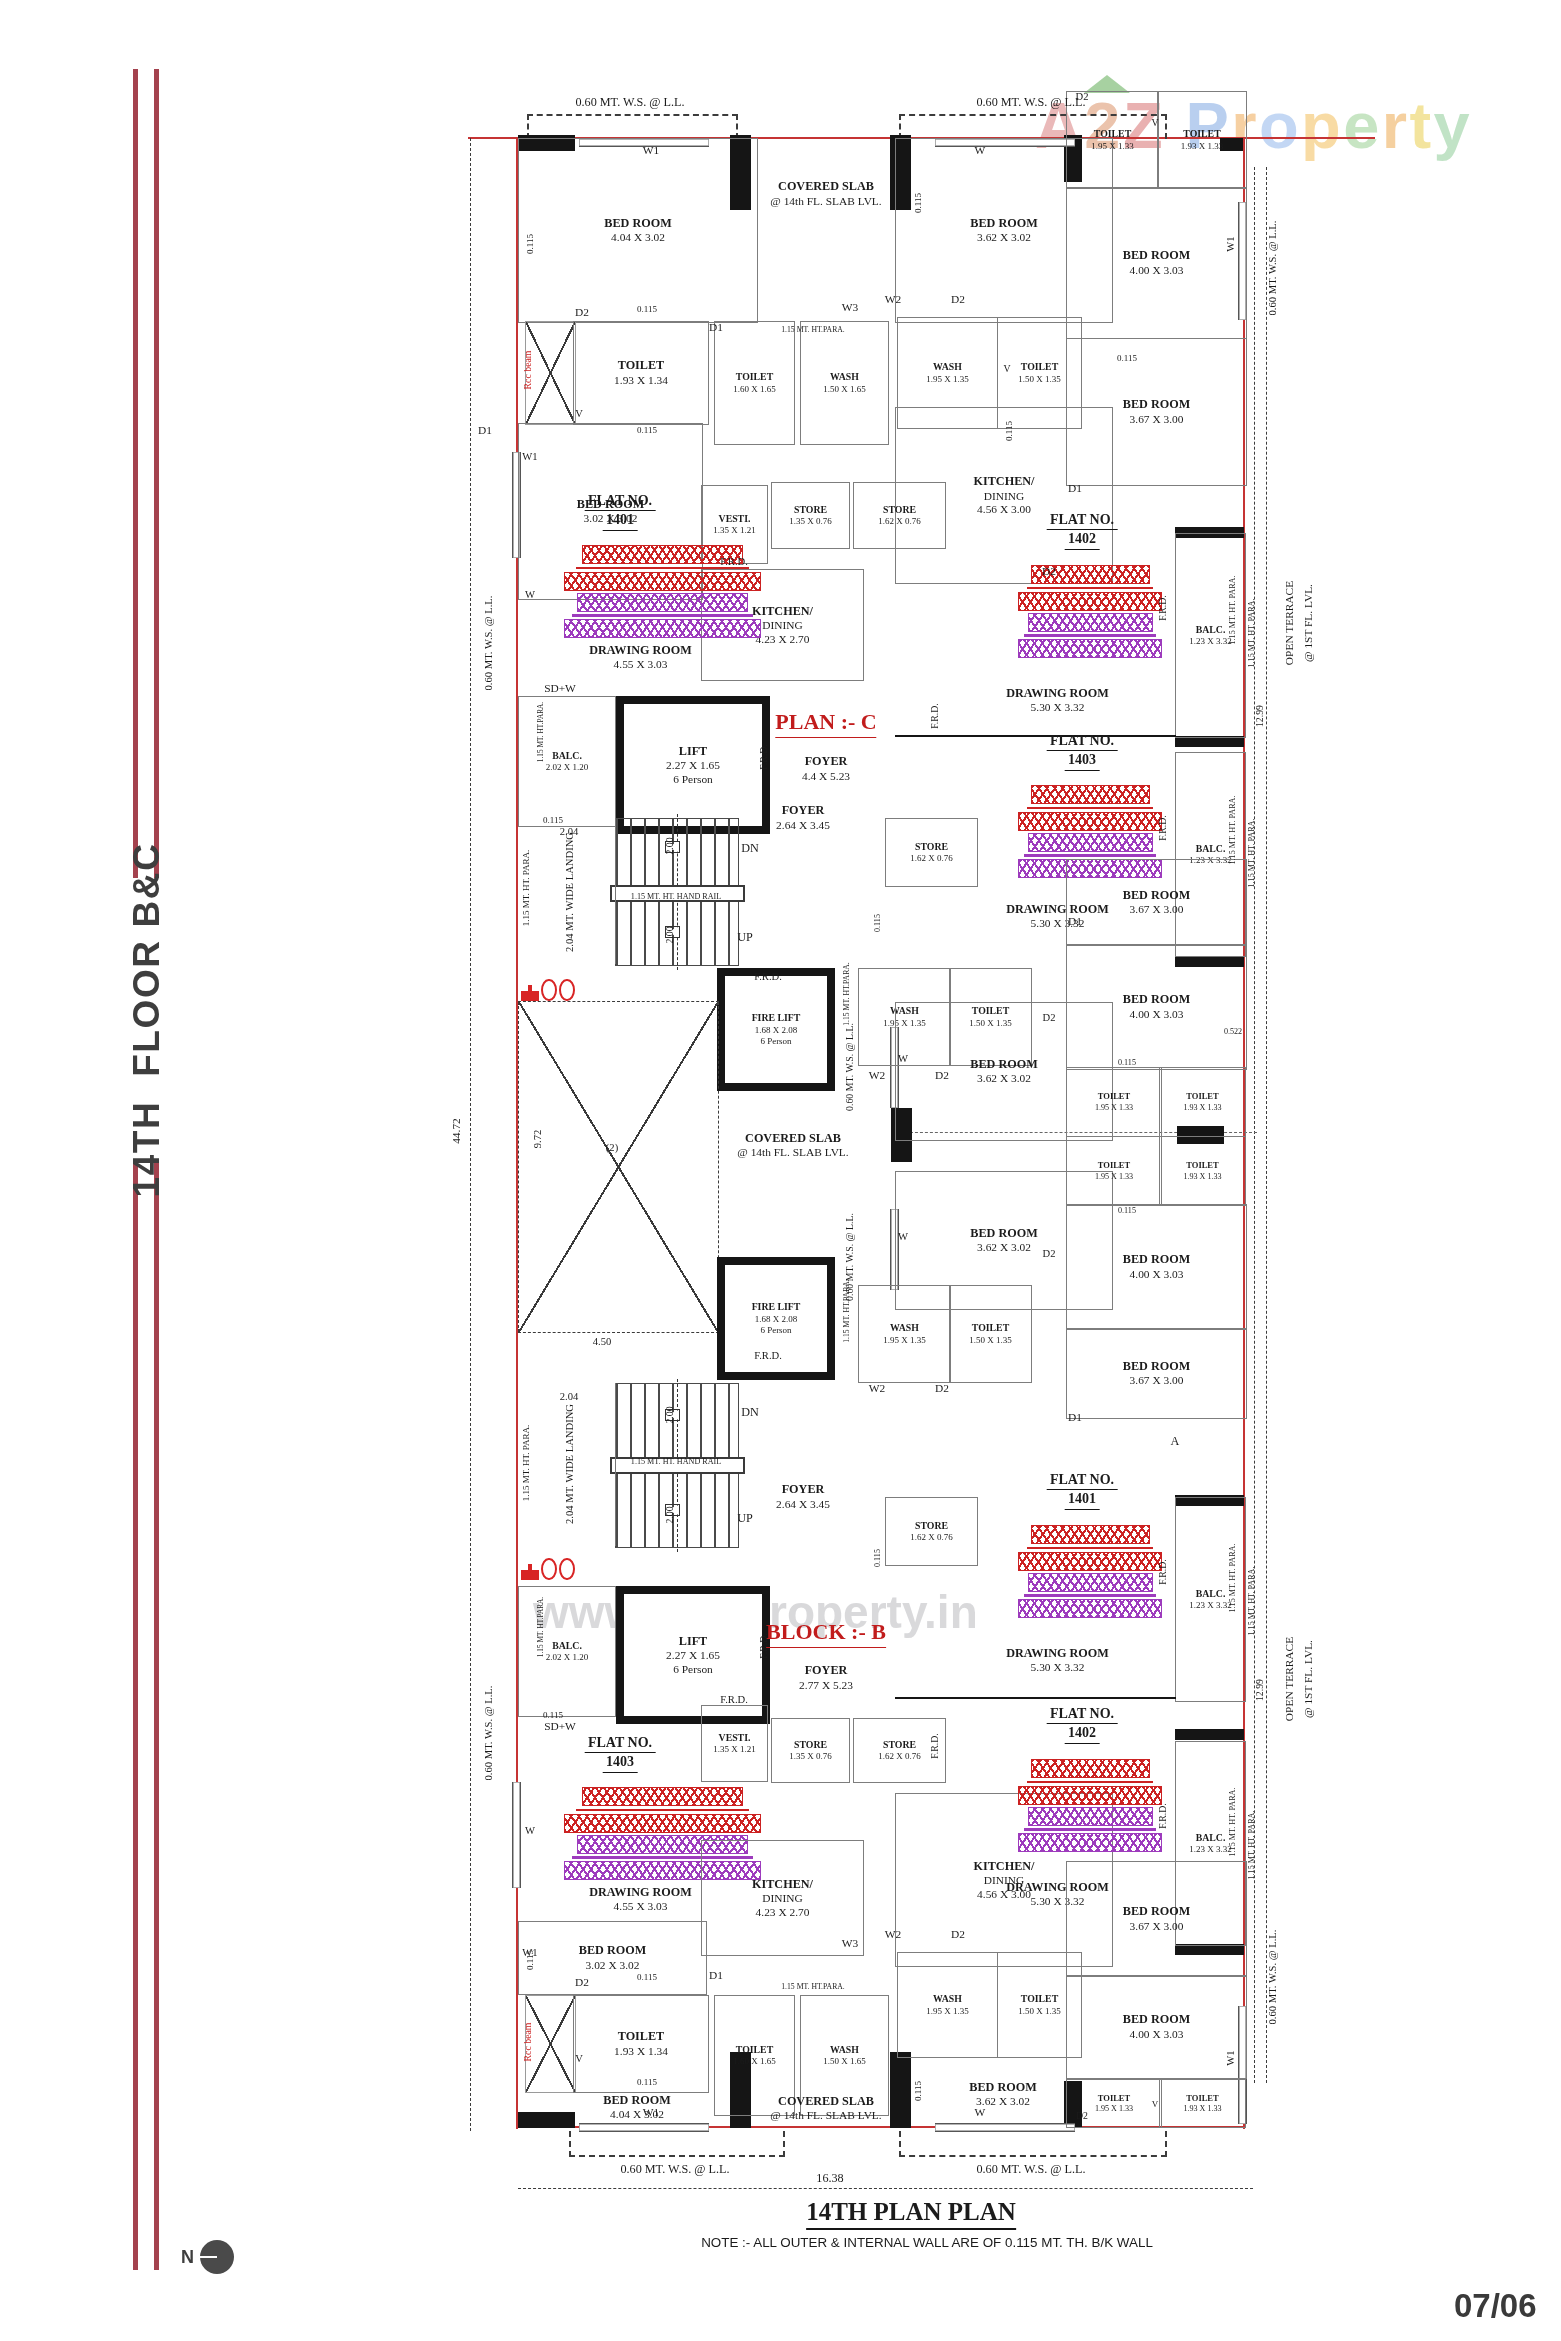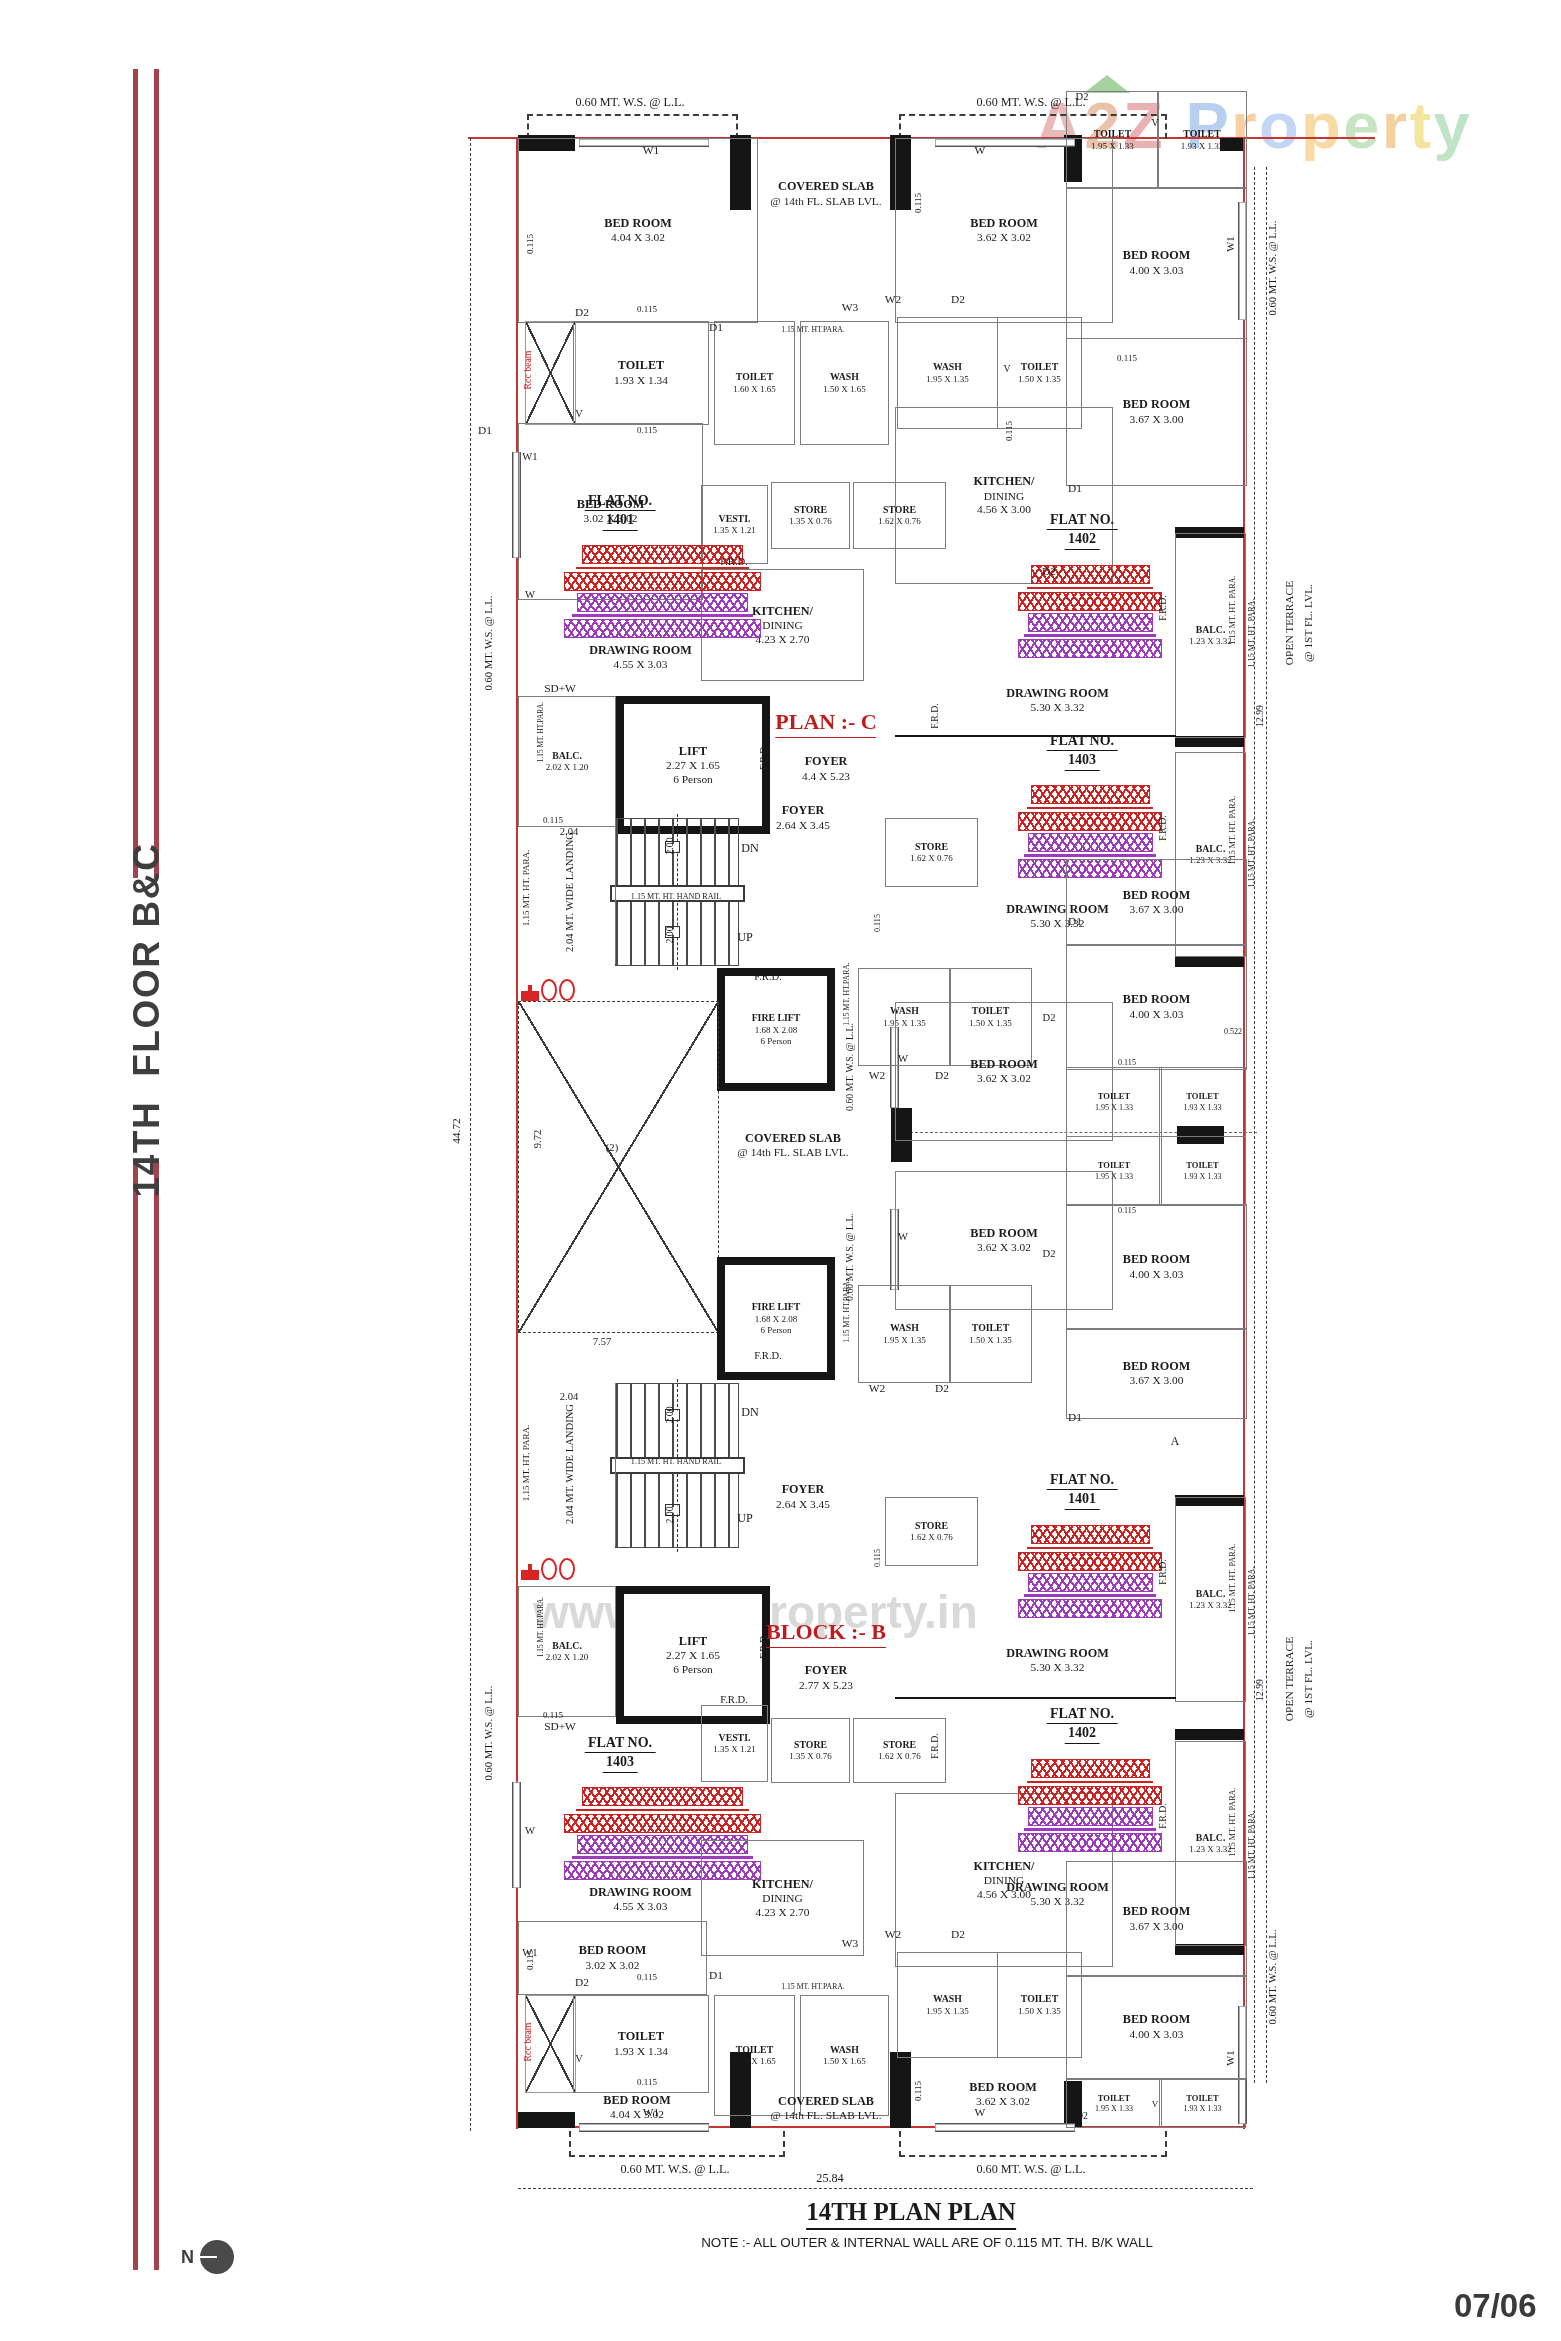--- a/index.html
+++ b/index.html
@@ -620,23 +620,23 @@
       <div class="ab lb" style="left: 750px; top: 1412px; font-size: 12.2px;">DN</div>
       <div class="ab lb" style="left: 745px; top: 1518px; font-size: 12.2px;">UP</div>
       <div class="ab lb rot" style="left: 669px; top: 846px; font-size: 9.8px;">2.00</div>
       <div class="ab lb rot" style="left: 669px; top: 935px; font-size: 9.8px;">2.00</div>
       <div class="ab lb rot" style="left: 669px; top: 1415px; font-size: 9.8px;">2.00</div>
       <div class="ab lb rot" style="left: 669px; top: 1515px; font-size: 9.8px;">2.00</div>
       <div class="ab lb" style="left: 569px; top: 831px; font-size: 10.6px;">2.04</div>
       <div class="ab lb" style="left: 569px; top: 1396px; font-size: 10.6px;">2.04</div>
       <div class="ab lb rot" style="left: 537px; top: 1139px; font-size: 10.6px;">9.72</div>
       <div class="ab lb" style="left: 612px; top: 1147px; font-size: 10.6px;">(2)</div>
-      <div class="ab lb" style="left: 602px; top: 1341px; font-size: 10.6px;">7.57</div>
+      <div class="ab lb" style="left: 602px; top: 1341px; font-size: 10.6px;">4.50</div>
       <div class="ab lb rot" style="left: 456px; top: 1131px; font-size: 11.4px;">44.72</div>
-      <div class="ab lb" style="left: 830px; top: 2178px; font-size: 12.2px;">25.84</div>
+      <div class="ab lb" style="left: 830px; top: 2178px; font-size: 12.2px;">16.38</div>
       <div class="ab lb rot" style="left: 1259px; top: 716px; font-size: 9.8px;">12.99</div>
       <div class="ab lb rot" style="left: 1259px; top: 1690px; font-size: 9.8px;">12.99</div>
       <div class="ab lb" style="left: 1233px; top: 1031px; font-size: 8.1px;">0.522</div>
       <div class="ab lb rot" style="left: 1289px; top: 623px; font-size: 11.4px;">OPEN TERRACE</div>
       <div class="ab lb rot" style="left: 1308px; top: 623px; font-size: 11.4px;">@ 1ST FL. LVL.</div>
       <div class="ab lb rot" style="left: 1289px; top: 1679px; font-size: 11.4px;">OPEN TERRACE</div>
       <div class="ab lb rot" style="left: 1308px; top: 1679px; font-size: 11.4px;">@ 1ST FL. LVL.</div>
       <div class="ab lb" style="left: 1175px; top: 1441px; font-size: 12.2px;">A</div>
       <div class="ab lb rot" style="left: 530px; top: 244px; font-size: 9px;">0.115</div>
       <div class="ab lb" style="left: 647px; top: 309px; font-size: 9px;">0.115</div>

